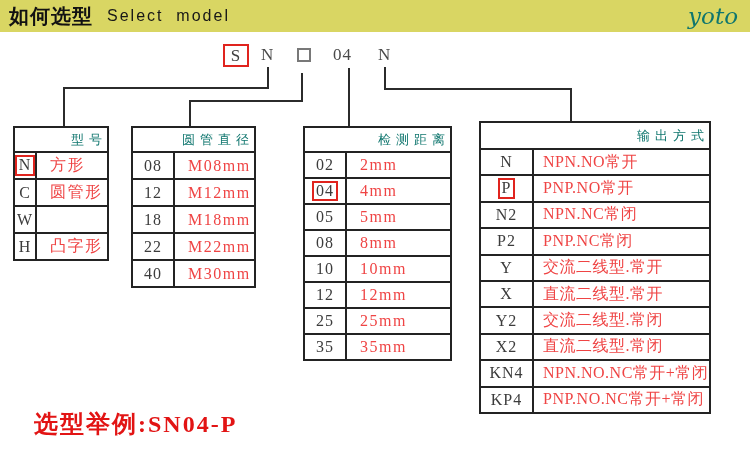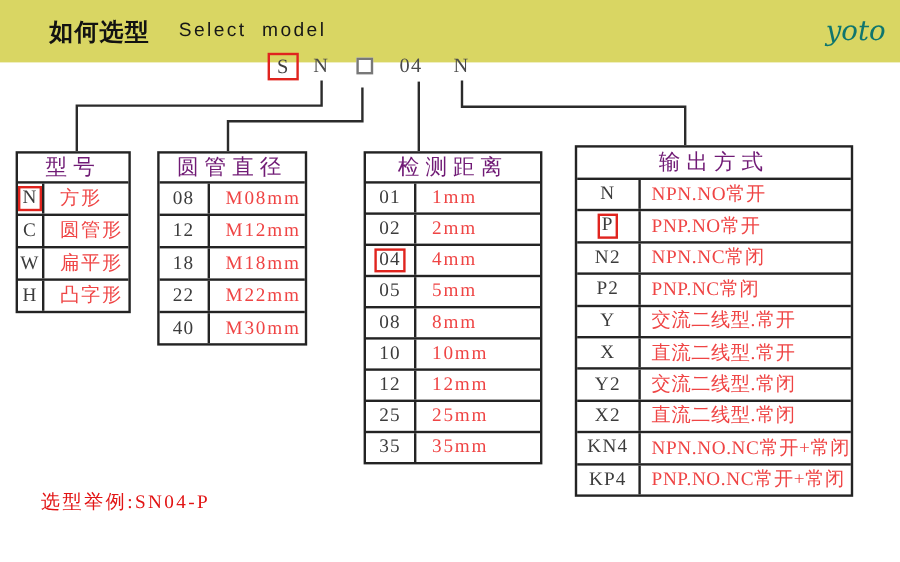--- a/index.html
+++ b/index.html
@@ -2,26 +2,26 @@
 <html><head>
 <meta charset="utf-8">
 <style>
   html,body{margin:0;padding:0;}
   body{
     width:750px;height:468px;position:relative;background:#ffffff;overflow:hidden;
     font-family:"Liberation Serif","DejaVu Serif",serif;
   }
   
   .topbar{
-    position:absolute;left:0;top:0;width:750px;height:52px;
-    background:#d9d663;display:flex;align-items:center;box-sizing:border-box;padding-left:32px;
+    position:absolute;left:0;top:0;width:750px;height:32px;
+    background:#d9d663;display:flex;align-items:center;box-sizing:border-box;
   }
   .title-cn{margin-left:9px;font-size:20px;font-weight:bold;color:#121212;letter-spacing:1px;}
   .title-en{
-    margin-left:24px;font-size:16px;color:#171717;letter-spacing:2px;white-space:pre;
+    margin-left:14px;font-size:16px;color:#171717;letter-spacing:2px;white-space:pre;
     font-family:"Liberation Sans","DejaVu Sans",sans-serif;
   }
   .brand{
     margin-left:auto;margin-right:12px;font-style:italic;font-size:23px;color:#0f766e;
     font-family:"DejaVu Serif","Liberation Serif",serif;
     text-align:center;
   }
   
   .seg{
     position:absolute;top:45px;font-size:17px;color:#4a4a4a;letter-spacing:1px;
@@ -35,40 +35,40 @@
     position:absolute;left:297px;top:48px;width:10px;height:10px;
     border:2px solid #787878;background:#fff;
   }
   
   .connectors{position:absolute;left:0;top:0;width:750px;height:468px;pointer-events:none;}
   
   .dtable{
     position:absolute;border:2px solid #232323;background:#fff;box-sizing:border-box;
   }
   .thead{
-    height:var(--hh);line-height:var(--hh);text-align:center;
-    font-size:18px;letter-spacing:5px;color:#701a75;
+    height:var(--hh);line-height:var(--hh);text-align:right;
+    font-size:13px;letter-spacing:5px;color:#0f766e;
   }
   .trow{display:flex;border-top:2px solid #232323;height:var(--rh);box-sizing:content-box;}
   .c1{
     width:var(--c1);flex:0 0 var(--c1);border-right:2px solid #232323;
     display:flex;align-items:center;justify-content:center;
     font-size:16px;color:#3c3c3c;letter-spacing:1px;box-sizing:border-box;
   }
   .c2{
     display:flex;align-items:center;padding-left:13px;
     font-size:16px;color:#ef4444;letter-spacing:1.5px;white-space:nowrap;overflow:hidden;
   }
   .dtable.t3 .c2{padding-left:9px;letter-spacing:0.5px;}
   .code{font-style:normal;}
   .code.hl{border:2px solid #e0241e;padding:0 2px;line-height:1.05;}
   
   .example{
-    position:absolute;left:34px;top:408px;font-size:16px;color:#e21414;
-    letter-spacing:2px;font-weight:400;
+    position:absolute;left:34px;top:408px;font-size:24px;color:#e21414;
+    letter-spacing:2px;font-weight:700;
   }
 </style>
 </head>
 <body>
 
 <div class="topbar">
   <span class="title-cn">如何选型</span>
   <span class="title-en">Select  model</span>
   <span class="brand">yoto</span>
 </div>
@@ -100,21 +100,20 @@
       <div class="trow">
         <span class="c1">
           <i class="code">C</i>
         </span>
         <span class="c2">圆管形</span>
       </div>
       <div class="trow">
         <span class="c1">
           <i class="code">W</i>
         </span>
-        <span class="c2">扁平形</span>
       </div>
       <div class="trow">
         <span class="c1">
           <i class="code">H</i>
         </span>
         <span class="c2">凸字形</span>
       </div>
     </div>
 </div>
 
@@ -152,26 +151,20 @@
         <span class="c2">M30mm</span>
       </div>
     </div>
 </div>
 
 <div class="dtable t2" style="left:303px;top:126px;width:149px;--c1:42px;--rh:24px;--hh:23px">
   <div class="thead">检测距离</div>
   <div class="tbody">
       <div class="trow">
         <span class="c1">
-          <i class="code">01</i>
-        </span>
-        <span class="c2">1mm</span>
-      </div>
-      <div class="trow">
-        <span class="c1">
           <i class="code">02</i>
         </span>
         <span class="c2">2mm</span>
       </div>
       <div class="trow">
         <span class="c1">
           <i class="code hl">04</i>
         </span>
         <span class="c2">4mm</span>
       </div>

